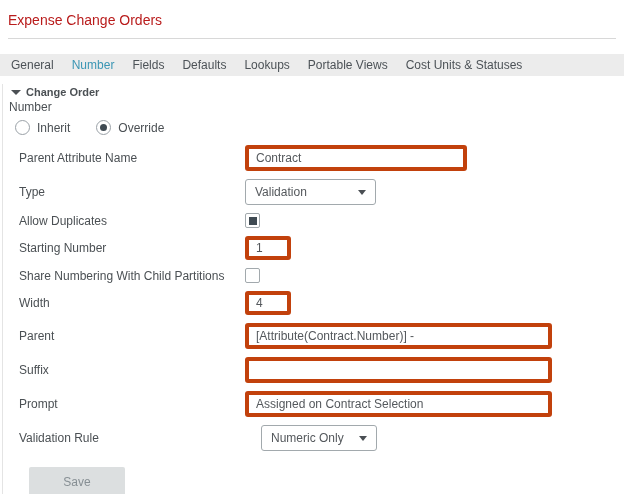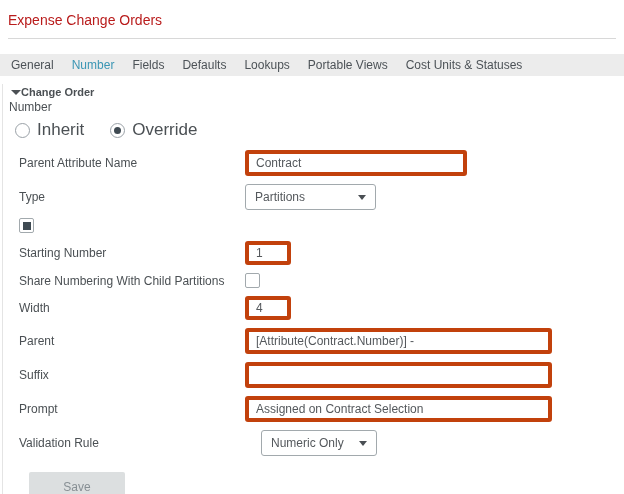--- a/index.html
+++ b/index.html
@@ -7,27 +7,27 @@
     font-family:"Liberation Sans", sans-serif; color:#4b5054; }
   .header { padding:12px 8px 0 8px; }
   .page-title { font-size:14px; color:#b91c1c; font-weight:400; }
   .title-rule { border-bottom:1px solid #d8d8d8; margin-top:10px; }
   .tabbar { margin-top:15px; background:#ececec; height:22px; display:flex;
     align-items:center; padding-left:2px; }
   .tab { font-size:12px; color:#4c5257; padding:0 9px; cursor:default; white-space:nowrap; }
   .tab.active { color:#3b96b4; }
   .content { margin:8px 0 0 2px; border-left:1px solid #e4e4e4; padding:2px 0 0 6px;
     min-height:392px; }
-  .section-head { display:flex; align-items:center; margin-left:2px; }
+  .section-head { display:flex; align-items:center; gap:5px; margin-left:2px; }
   .caret-down { width:0; height:0; border-left:5px solid transparent;
     border-right:5px solid transparent; border-top:5px solid #4b5054; }
   .section-title { font-size:11px; font-weight:bold; color:#4b5054; }
   .section-title2 { font-size:12px; color:#4b5054; margin:2px 0 0 0; }
   .radio-row { display:flex; gap:26px; margin:6px 0 10px 6px; align-items:center; }
-  .radio-opt { display:flex; align-items:center; gap:7px; font-size:17px; }
+  .radio-opt { display:flex; align-items:center; gap:7px; font-size:12px; }
   .radio { width:15px; height:15px; border:1px solid #9aa1a7; border-radius:50%;
     background:#fff; display:flex; align-items:center; justify-content:center; }
   .radio .dot { width:7px; height:7px; border-radius:50%; background:#3f4a52; display:none; }
   .radio.selected .dot { display:block; }
   .form { margin-top:6px; }
   .row { display:flex; align-items:center; margin:0 0 8px 10px; }
   .row.cb-row { margin-bottom:8px; }
   .flabel { flex:0 0 226px; font-size:12px; color:#4b5054; padding-right:6px; }
   .tbox { border:4px solid #c2410c; border-radius:3px; height:26px; padding:0 7px;
     font-size:12px; color:#54585c; background:#fff; outline:none;
@@ -89,25 +89,26 @@
     </div>
 
   <div class="form" id="form-rows">
       <div class="row">
         <div class="flabel">Parent Attribute Name</div>
         <input class="tbox size-md" value="Contract" style="">
       </div>
       <div class="row">
         <div class="flabel">Type</div>
         <div class="selbox size-sel-md">
-          <span>Partitions</span>
+          <span>Validation</span>
           <span class="sel-arrow"></span>
         </div>
       </div>
       <div class="row cb-row">
+        <div class="flabel">Allow Duplicates</div>
         <span class="cb checked">
           <span class="fill"></span>
         </span>
       </div>
       <div class="row">
         <div class="flabel">Starting Number</div>
         <input class="tbox size-sm" value="1" style="">
       </div>
       <div class="row cb-row">
         <div class="flabel">Share Numbering With Child Partitions</div>

